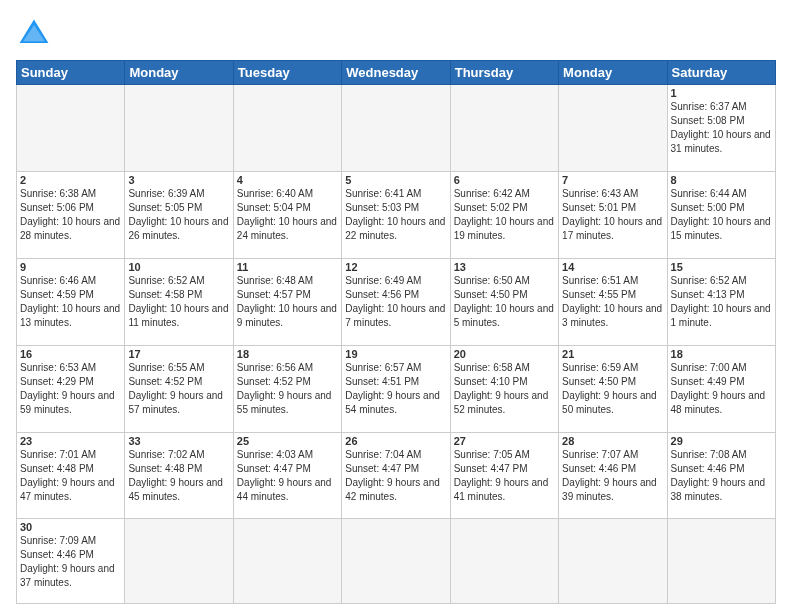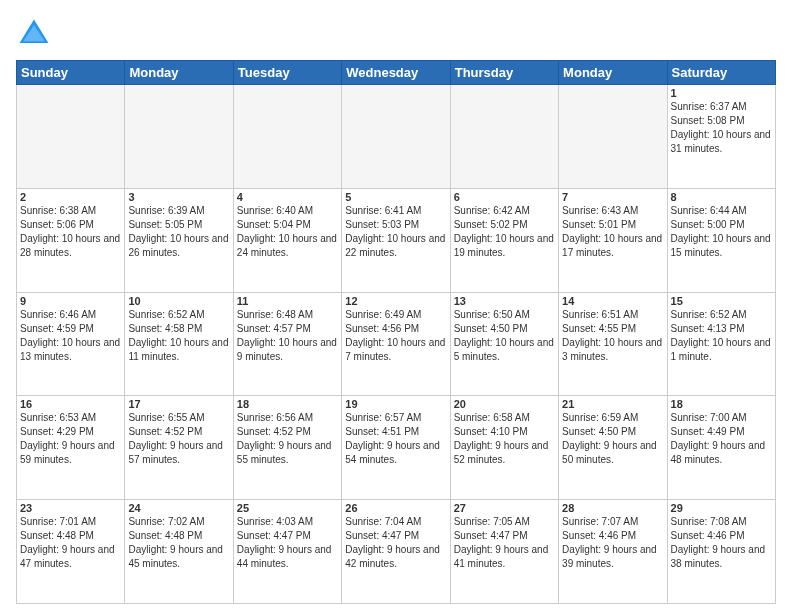--- a/index.html
+++ b/index.html
@@ -282,21 +282,21 @@
           </td>
         </tr>
         <tr>
           <td>
             <span class="day-num">23</span>
             <div class="day-info">Sunrise: 7:01 AM
 Sunset: 4:48 PM
 Daylight: 9 hours and 47 minutes.</div>
           </td>
           <td>
-            <span class="day-num">24</span>
+            <span class="day-num">33</span>
             <div class="day-info">Sunrise: 7:02 AM
 Sunset: 4:48 PM
 Daylight: 9 hours and 45 minutes.</div>
           </td>
           <td>
             <span class="day-num">25</span>
             <div class="day-info">Sunrise: 4:03 AM
 Sunset: 4:47 PM
 Daylight: 9 hours and 44 minutes.</div>
           </td>
@@ -317,16 +317,30 @@
             <div class="day-info">Sunrise: 7:07 AM
 Sunset: 4:46 PM
 Daylight: 9 hours and 39 minutes.</div>
           </td>
           <td>
             <span class="day-num">29</span>
             <div class="day-info">Sunrise: 7:08 AM
 Sunset: 4:46 PM
 Daylight: 9 hours and 38 minutes.</div>
           </td>
+        </tr>
+        <tr class="last-row">
+          <td>
+            <span class="day-num">30</span>
+            <div class="day-info">Sunrise: 7:09 AM
+Sunset: 4:46 PM
+Daylight: 9 hours and 37 minutes.</div>
+          </td>
+          <td class="empty"></td>
+          <td class="empty"></td>
+          <td class="empty"></td>
+          <td class="empty"></td>
+          <td class="empty"></td>
+          <td class="empty"></td>
         </tr>
       </tbody>
   </table>
 </div>
 
 </body></html>

